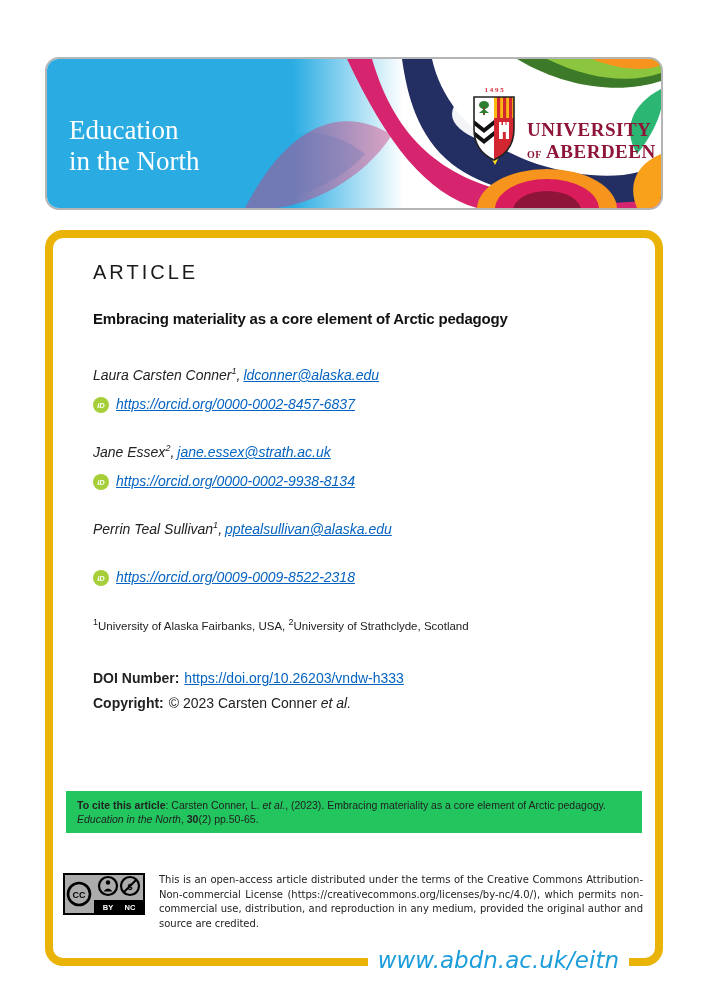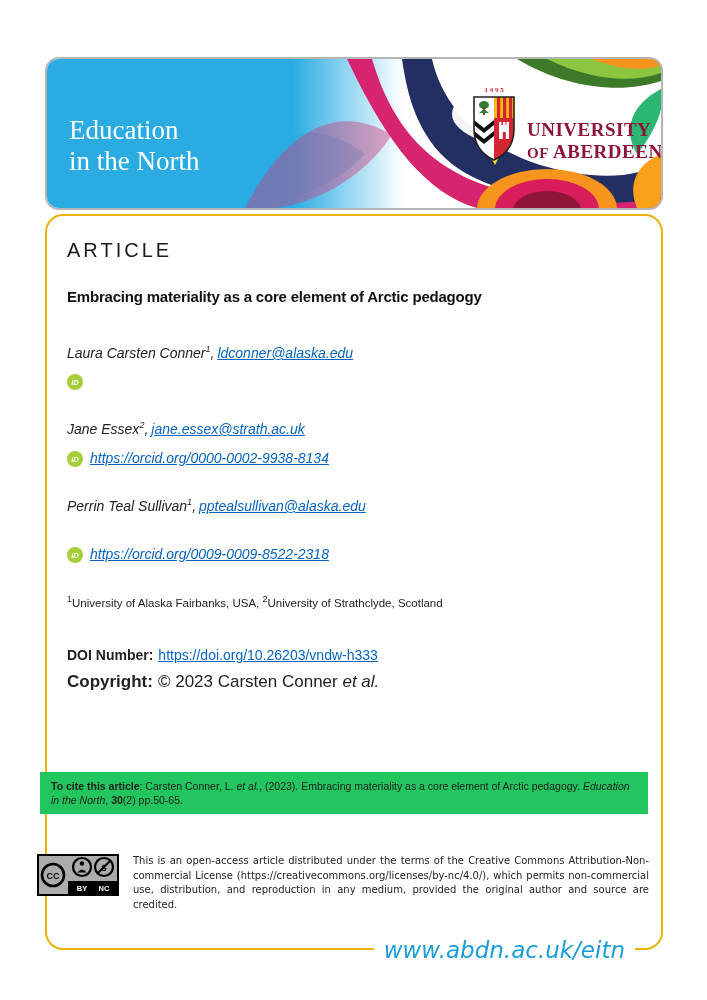--- a/index.html
+++ b/index.html
@@ -11,40 +11,40 @@
   
   .header-card { position:relative; height:153px; border:2px solid #b5b5b5; border-radius:14px;
                  overflow:hidden; background:#fff; }
   .header-art { position:absolute; left:0; top:0; width:100%; height:100%; }
   .journal-name { position:absolute; left:22px; top:56px; color:#fff;
                   font-family:"Liberation Serif", serif; font-size:27px; line-height:31px; }
   .brand { position:absolute; left:420px; top:24px; display:flex; align-items:flex-start; }
   .univ-name { margin-top:36px; margin-left:6px; color:#8E1537;
                font-family:"Liberation Serif", serif; font-weight:700;
                font-size:19px; line-height:22px; letter-spacing:0.5px; white-space:nowrap; }
-  .univ-of { font-size:15px; letter-spacing:0.5px; }
+  .univ-of { font-size:10px; letter-spacing:0.5px; }
 
   
-  .content-card { position:relative; margin-top:4px; height:736px; border:2px solid #eab308;
-                  border-radius:18px; background:#fff; padding:22px 40px 0 20px; }
+  .content-card { position:relative; margin-top:20px; height:736px; border:8px solid #eab308;
+                  border-radius:18px; background:#fff; padding:22px 40px 0 40px; }
   .kicker { font-size:20px; letter-spacing:3px; line-height:24px; color:#1a1a1a; font-weight:400; }
   .article-title { margin-top:26px; font-size:15px; font-weight:700; letter-spacing:-0.2px; color:#111; }
 
   .author-group { margin-top:31px;font-style:italic; }
   .author-group.first { margin-top:40px; }
   .author-row { font-size:14px; line-height:17px; color:#222; }
   .sep { margin-right:3px; }
   sup { font-size:9px; line-height:0; }
   a { color:#0563C1; text-decoration:underline; }
   .orcid-row { margin-top:12px; display:flex; align-items:center; font-size:14px; line-height:17px;text-align:right; }
   .orcid-badge { flex:0 0 auto; margin-right:7px; display:block; }
 
   .affiliation { margin-top:34px; font-size:11.5px; color:#222; }
   .doi-row { margin-top:38px; font-size:14px; color:#222; }
-  .copyright-row { margin-top:9px; font-size:17px; color:#222; }
+  .copyright-row { margin-top:9px; font-size:14px; color:#222; }
   .label { font-weight:700; margin-right:5px; }
   .it { font-style:italic; }
   .b { font-weight:700; }
 
   .citation-box { margin:80px -27px 0 -27px; background:#22c55e; padding:7px 11px;
                   font-size:10.5px; line-height:14px; color:#222; }
 
   .cc-section { margin:40px -28px 0 -30px; display:flex; align-items:flex-start; }
   .cc-badge { flex:0 0 auto; }
   .cc-text { margin-left:14px; font-family:"DejaVu Sans", sans-serif; font-size:10px;
@@ -141,20 +141,21 @@
 
       <div class="author-group first">
         <div class="author-row">
           <span>Laura Carsten Conner</span><sup>1</sup><span class="sep">,</span><a href="#">ldconner@alaska.edu</a>
         </div>
         <div class="orcid-row">
           <svg class="orcid-badge" width="16" height="16" viewBox="0 0 16 16">
             <circle cx="8" cy="8" r="8" fill="#A6CE39"></circle>
             <text x="8" y="11" text-anchor="middle" font-size="7.5" font-weight="bold" fill="#ffffff" font-family="Liberation Sans, sans-serif">iD</text>
           </svg>
+          <a href="#">https://orcid.org/0000-0002-8457-6837</a>
         </div>
       </div>
 
       <div class="author-group">
         <div class="author-row">
           <span>Jane Essex</span><sup>2</sup><span class="sep">,</span><a href="#">jane.essex@strath.ac.uk</a>
         </div>
         <div class="orcid-row">
           <svg class="orcid-badge" width="16" height="16" viewBox="0 0 16 16">
             <circle cx="8" cy="8" r="8" fill="#A6CE39"></circle>

